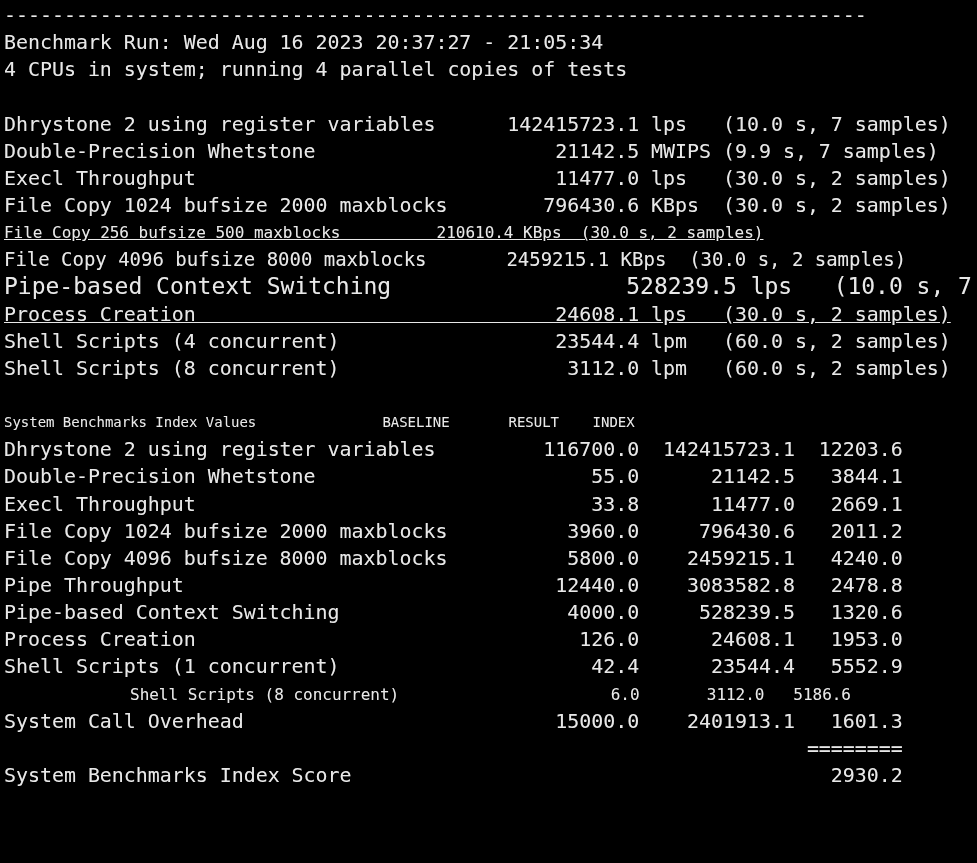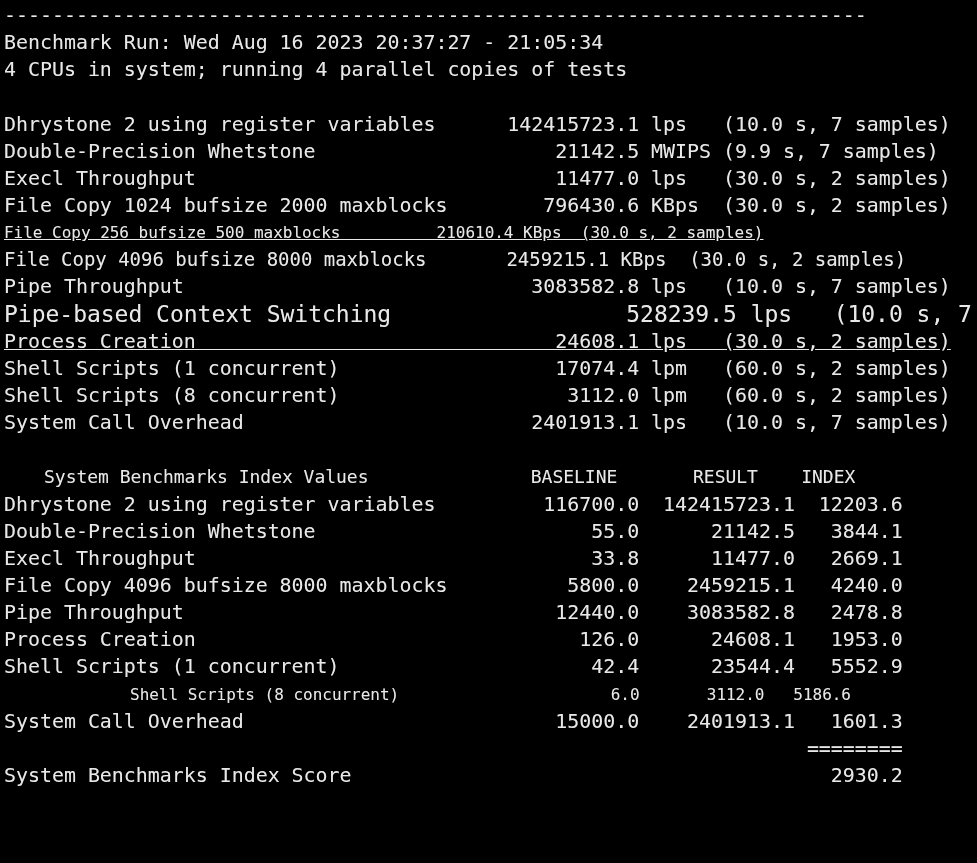--- a/index.html
+++ b/index.html
@@ -65,33 +65,33 @@
       <div class="line" style="font-size: 19.95px;">------------------------------------------------------------------------</div>
       <div class="line" style="font-size: 19.95px;">Benchmark Run: Wed Aug 16 2023 20:37:27 - 21:05:34</div>
       <div class="line" style="font-size: 19.95px;">4 CPUs in system; running 4 parallel copies of tests</div>
       <div class="line blank" style="font-size: 19.95px;">&nbsp;</div>
       <div class="line" style="font-size: 19.95px;">Dhrystone 2 using register variables      142415723.1 lps   (10.0 s, 7 samples)</div>
       <div class="line" style="font-size: 19.95px;">Double-Precision Whetstone                    21142.5 MWIPS (9.9 s, 7 samples)</div>
       <div class="line" style="font-size: 19.95px;">Execl Throughput                              11477.0 lps   (30.0 s, 2 samples)</div>
       <div class="line" style="font-size: 19.95px;">File Copy 1024 bufsize 2000 maxblocks        796430.6 KBps  (30.0 s, 2 samples)</div>
       <div class="line" style="font-size: 16px; text-decoration: underline;">File Copy 256 bufsize 500 maxblocks          210610.4 KBps  (30.0 s, 2 samples)</div>
       <div class="line" style="font-size: 19px;">File Copy 4096 bufsize 8000 maxblocks       2459215.1 KBps  (30.0 s, 2 samples)</div>
-      <div class="line" style="font-size: 19.95px;">Pipe Throughput                             3083582.8 lps   (10.0 s, 7 samples)</div>
       <div class="line" style="font-size: 23px;">Pipe-based Context Switching                 528239.5 lps   (10.0 s, 7 samples)</div>
       <div class="line" style="font-size: 19.95px; text-decoration: underline;">Process Creation                              24608.1 lps   (30.0 s, 2 samples)</div>
-      <div class="line" style="font-size: 19.95px;">Shell Scripts (1 concurrent)                  17074.4 lpm   (60.0 s, 2 samples)</div>
+      <div class="line" style="font-size: 19.95px;">Shell Scripts (4 concurrent)                  23544.4 lpm   (60.0 s, 2 samples)</div>
       <div class="line" style="font-size: 19.95px;">Shell Scripts (8 concurrent)                   3112.0 lpm   (60.0 s, 2 samples)</div>
-      <div class="line" style="font-size: 19.95px;">System Call Overhead                        2401913.1 lps   (10.0 s, 7 samples)</div>
       <div class="line blank" style="font-size: 19.95px;">&nbsp;</div>
-      <div class="line" style="font-size: 18px; margin-left: 40px;">System Benchmarks Index Values               BASELINE       RESULT    INDEX</div>
+      <div class="line" style="font-size: 14px;">System Benchmarks Index Values               BASELINE       RESULT    INDEX</div>
       <div class="line" style="font-size: 19.95px;">Dhrystone 2 using register variables         116700.0  142415723.1  12203.6</div>
       <div class="line" style="font-size: 19.95px;">Double-Precision Whetstone                       55.0      21142.5   3844.1</div>
       <div class="line" style="font-size: 19.95px;">Execl Throughput                                 33.8      11477.0   2669.1</div>
+      <div class="line" style="font-size: 19.95px;">File Copy 1024 bufsize 2000 maxblocks          3960.0     796430.6   2011.2</div>
       <div class="line" style="font-size: 19.95px;">File Copy 4096 bufsize 8000 maxblocks          5800.0    2459215.1   4240.0</div>
       <div class="line" style="font-size: 19.95px;">Pipe Throughput                               12440.0    3083582.8   2478.8</div>
+      <div class="line" style="font-size: 19.95px;">Pipe-based Context Switching                   4000.0     528239.5   1320.6</div>
       <div class="line" style="font-size: 19.95px;">Process Creation                                126.0      24608.1   1953.0</div>
       <div class="line" style="font-size: 19.95px;">Shell Scripts (1 concurrent)                     42.4      23544.4   5552.9</div>
       <div class="line" style="font-size: 16px; text-align: center;">Shell Scripts (8 concurrent)                      6.0       3112.0   5186.6</div>
       <div class="line" style="font-size: 19.95px;">System Call Overhead                          15000.0    2401913.1   1601.3</div>
       <div class="line" style="font-size: 19.95px;">                                                                   ========</div>
       <div class="line" style="font-size: 19.95px;">System Benchmarks Index Score                                        2930.2</div>
     </div>
 </div>
 
 </body></html>

